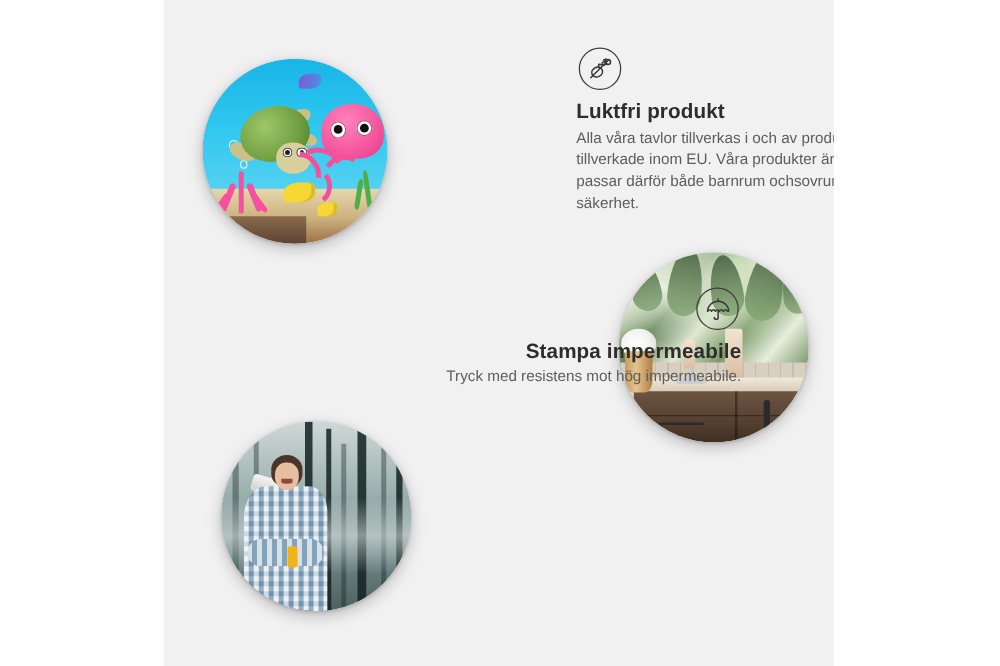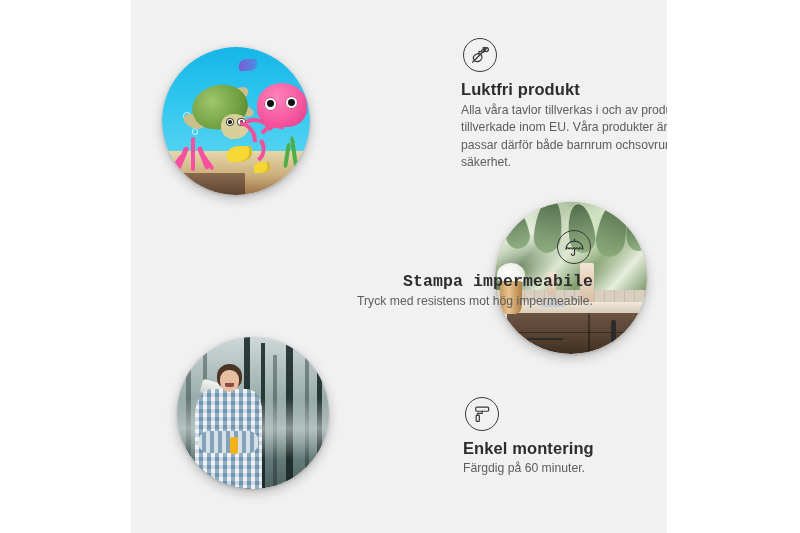--- a/index.html
+++ b/index.html
@@ -231,21 +231,21 @@
   }
 
   
   #feature-odour { left: 330px; top: 38px; width: 300px; }
   #feature-odour .feat-icon { margin-left: 2px; }
   #feature-odour .feat-body { width: 288px; }
 
   
   #feature-waterproof { left: 180px; top: 230px; width: 282px; text-align: right; }
   #feature-waterproof .feat-icon { margin-left: auto; margin-right: 2px; }
-  #feature-waterproof .feat-title { margin-bottom: 2px; font-family: Liberation Mono, monospace; }
+  #feature-waterproof .feat-title { margin-bottom: 2px; }
 
   
   #feature-mounting { left: 332px; top: 397px; width: 280px; }
   #feature-mounting .feat-icon { margin-left: 2px; }
   #feature-mounting .feat-title { margin-bottom: 2px; }
 </style>
 </head>
 <body>
 
 <div id="stage">
@@ -377,27 +377,15 @@
           <path d="M9.8 13.6c1.1-1.6 2.2-1.6 3.3 0 1.1-1.6 2.2-1.6 3.3 0"></path>
           <path d="M16.4 13.6c1.1-1.6 2.2-1.6 3.3 0"></path>
           <path d="M12 5.3V3.4"></path>
           <path d="M12 13.6v5.1a1.6 1.6 0 0 1-3.2 0"></path>
         </svg>
       </div>
       <div class="feat-title">Stampa impermeabile</div>
       <div class="feat-body">Tryck med resistens mot hög impermeabile.</div>
     </div>
 
-    <div class="feature" id="feature-mounting">
-      <div class="feat-icon">
-        <svg width="23" height="23" viewBox="0 0 24 24" fill="none" stroke="#3a3a3a" stroke-width="1.25" stroke-linecap="round" stroke-linejoin="round">
-          <rect x="5.0" y="4.4" width="13.4" height="4.2" rx="1.1"></rect>
-          <path d="M11.7 8.6v2.3H7.0"></path>
-          <path d="M7.0 10.9v1.7"></path>
-          <rect x="5.4" y="12.6" width="3.3" height="6.6" rx="0.7"></rect>
-        </svg>
-      </div>
-      <div class="feat-title">Enkel montering</div>
-      <div class="feat-body">Färgdig på 60 minuter.</div>
-    </div>
 
   </div>
 </div>
 
 </body></html>

